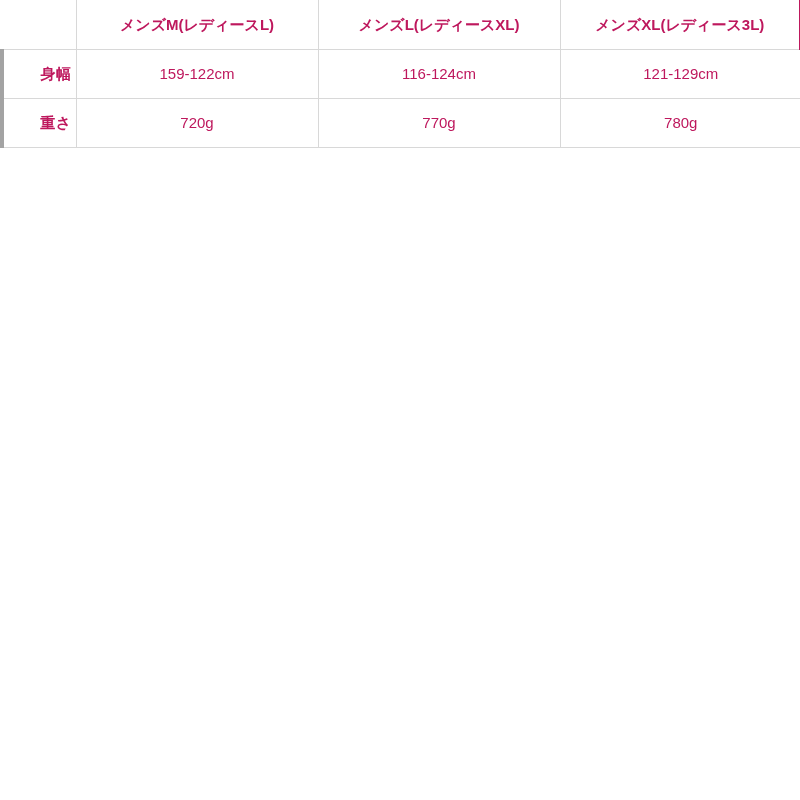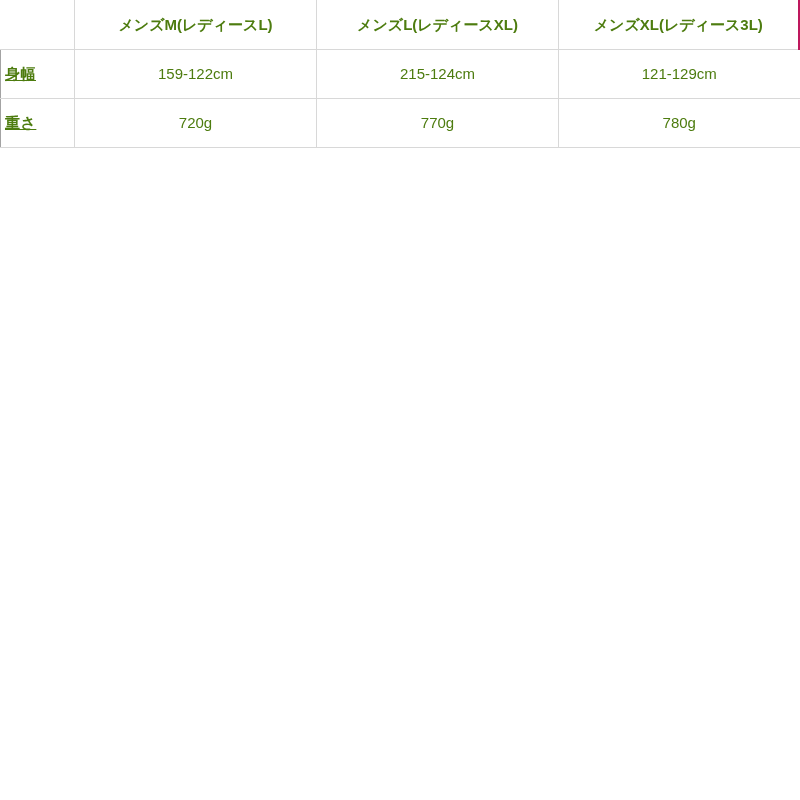--- a/index.html
+++ b/index.html
@@ -30,21 +30,21 @@
 
   table.size-table th,
   table.size-table td {
     border: 1px solid #d8d8d8;
     height: 49px;
     padding: 0 4px;
     text-align: center;
     vertical-align: middle;
     font-size: 15px;
     font-weight: normal;
-    color: #4d7c0f;
+    color: #be185d;
     background: #ffffff;
     line-height: 1.25;
     box-sizing: border-box;
   }
   table.size-table thead th {
     font-weight: bold;
     font-size: 15px;
     height: 49px;
   }
   table.size-table thead th.corner {
@@ -55,24 +55,23 @@
   }
   table.size-table thead th.head-cell {
     border-top: 1px solid #ffffff;
   }
   table.size-table thead th.head-cell.last {
     border-right: 6px solid #be185d;
   }
   table.size-table tbody th.row-label {
     font-weight: bold;
     font-size: 15px;
-    border-left: 1px solid #a3a3a3;
-    text-align: left;
+    border-left: 4px solid #a3a3a3;
+    text-align: right;
     letter-spacing: 0.5px;
-    text-decoration: underline;
   }
   table.size-table tbody td.last {
     border-right: 2px solid #0f172a;
   }
 </style>
 </head>
 <body>
 
 <div class="sheet">
   <table class="size-table">
@@ -87,21 +86,21 @@
         <th class="corner"></th>
         <th class="head-cell">メンズM(レディースL)</th>
         <th class="head-cell">メンズL(レディースXL)</th>
         <th class="head-cell last">メンズXL(レディース3L)</th>
       </tr>
     </thead>
     <tbody>
       <tr>
         <th class="row-label">身幅</th>
         <td>159-122cm</td>
-        <td>215-124cm</td>
+        <td>116-124cm</td>
         <td class="last">121-129cm</td>
       </tr>
       <tr>
         <th class="row-label">重さ</th>
         <td>720g</td>
         <td>770g</td>
         <td class="last">780g</td>
       </tr>
     </tbody>
   </table>

